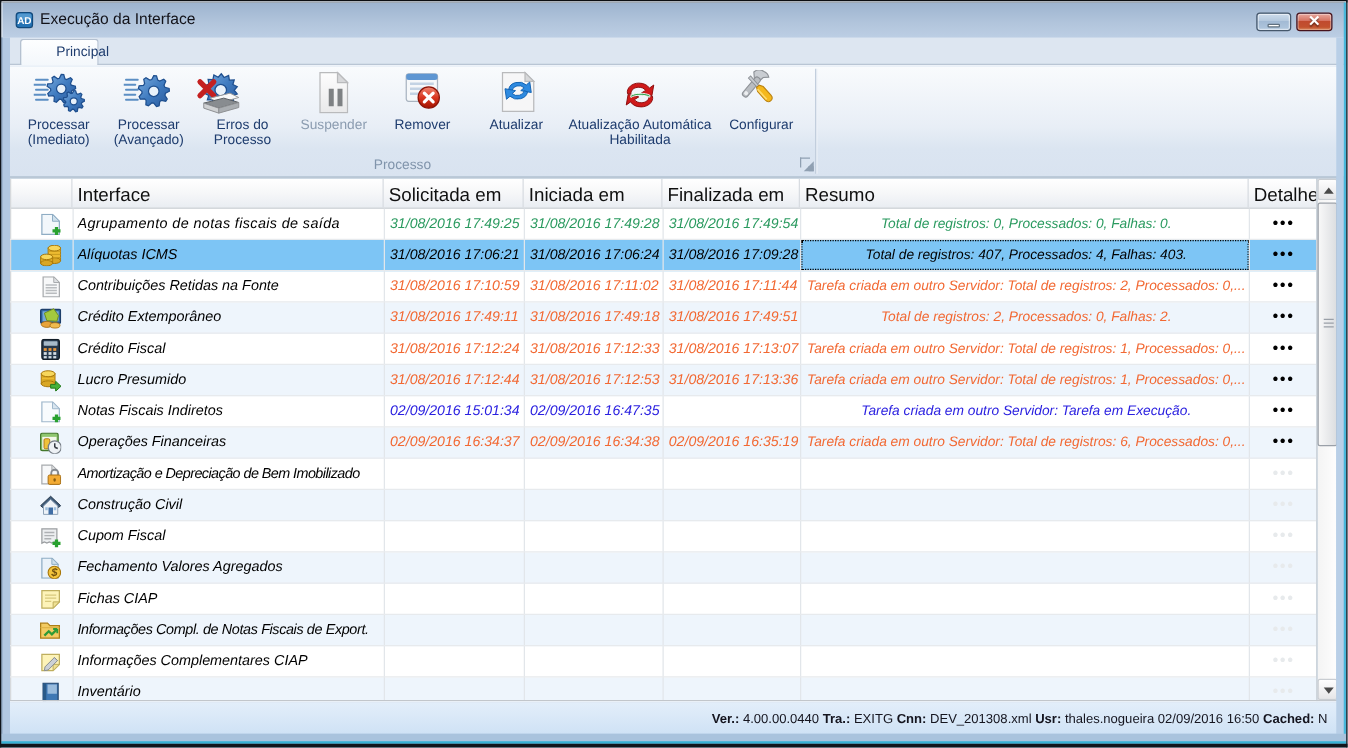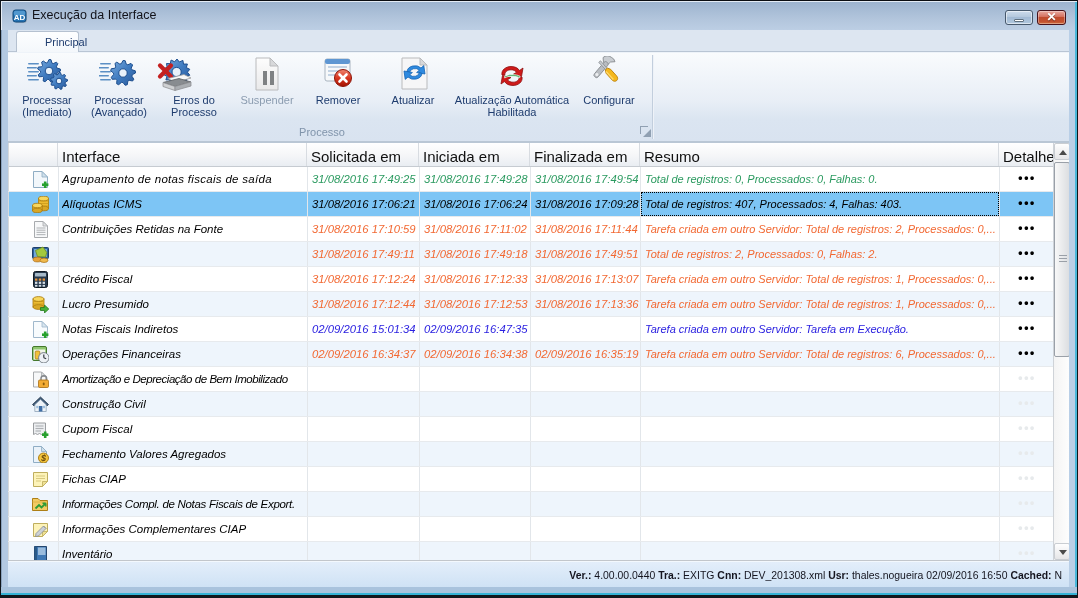--- a/index.html
+++ b/index.html
@@ -46,21 +46,21 @@
 .hcell { position:absolute; top:0; height:23px; border-right:1px solid #d8dce1; }
 .hcell span { display:block; margin-top:5px; margin-left:4px; font-size:15px; color:#101010; }
 .row { position:absolute; left:0; width:1045px; height:25px;font-style:italic; }
 .row.alt { background:#eef5fc; }
 .row.sel { background:#7dc5f5; }
 .rborder { position:absolute; left:0; width:1045px; height:1px; background:#e7eaed; }
 .vline { position:absolute; top:0; width:1px; height:418px; background:#e2e6ea; }
 .cicon { position:absolute; left:24px; top:4px; width:17px; height:17px; }
 .ctext { position:absolute; top:6px; font-size:11.5px; white-space:nowrap; color:#000; }
 .cdate { font-size:11.3px; }
-.cres { font-size:11px; }
+.cres { font-size:11px;text-align:center; }
 .dots { position:absolute; left:1010px; top:4px; font-size:12.5px; font-weight:bold; letter-spacing:1.5px; color:#000; }
 .green { color:#2a9a5f; }
 .orange { color:#f26832; }
 .blue { color:#2b21e0; }
 
 #vscroll { position:absolute; left:1053px; top:143px; width:16px; height:418px; background:linear-gradient(90deg,#f4f4f4,#fdfdfd); border-left:1px solid #cfd3d8; }
 .sbtn { position:absolute; left:0; width:16px; height:17px; background:linear-gradient(#fefefe,#e6e6e8); border:1px solid #c9cdd2; border-radius:2px; }
 #sthumb { position:absolute; left:0px; top:19px; width:16px; height:195px; background:linear-gradient(90deg,#f8f8f8,#dcdee1); border:1px solid #9aa0a8; border-radius:2px; }
 #sthumb .grip { position:absolute; left:4px; width:8px; height:1px; background:#9aa0a8; }
 .arrow-up { position:absolute; left:4px; top:6px; width:0; height:0; border-left:4px solid transparent; border-right:4px solid transparent; border-bottom:5px solid #4a4a4a; }
@@ -341,20 +341,21 @@
         <div class="dots">•••</div>
       </div>
       <div class="row alt" style="top:99px">
         <svg class="cicon" width="17" height="17" viewBox="0 0 17 17">
           <rect x="0.5" y="1.5" width="16" height="11" rx="1" fill="#2e62a0" stroke="#1d3f6b" stroke-width="1"></rect>
           <rect x="2" y="3" width="13" height="8" fill="#74a8d8"></rect>
           <path d="M3.5,4.5 L11,1 L14.8,6.5 L13.5,11 L5.5,10.5 Z" fill="#a3c93e" stroke="#6f8f1f" stroke-width="0.8"></path>
           <ellipse cx="5.5" cy="13.5" rx="4.5" ry="2.4" fill="#e8a33a" stroke="#a86f15" stroke-width="0.7"></ellipse>
           <ellipse cx="12" cy="14.3" rx="4" ry="2.2" fill="#f0bb4e" stroke="#a86f15" stroke-width="0.7"></ellipse>
         </svg>
+        <div class="ctext" style="left:54px; width:243px; overflow:hidden">Crédito Extemporâneo</div>
         <div class="ctext cdate orange" style="left:304px">31/08/2016 17:49:11</div>
         <div class="ctext cdate orange" style="left:416px">31/08/2016 17:49:18</div>
         <div class="ctext cdate orange" style="left:527px">31/08/2016 17:49:51</div>
         <div class="ctext cres orange" style="left:637px; width:352px; overflow:hidden">Total de registros: 2, Processados: 0, Falhas: 2.</div>
         <div class="dots">•••</div>
       </div>
       <div class="row" style="top:124px">
         <svg class="cicon" width="17" height="17" viewBox="0 0 17 17">
           <rect x="1.5" y="0.5" width="14" height="16" rx="2" fill="#27394c" stroke="#121c26" stroke-width="1"></rect>
           <rect x="3" y="2" width="11" height="3.5" rx="0.5" fill="#a7bac9"></rect>

